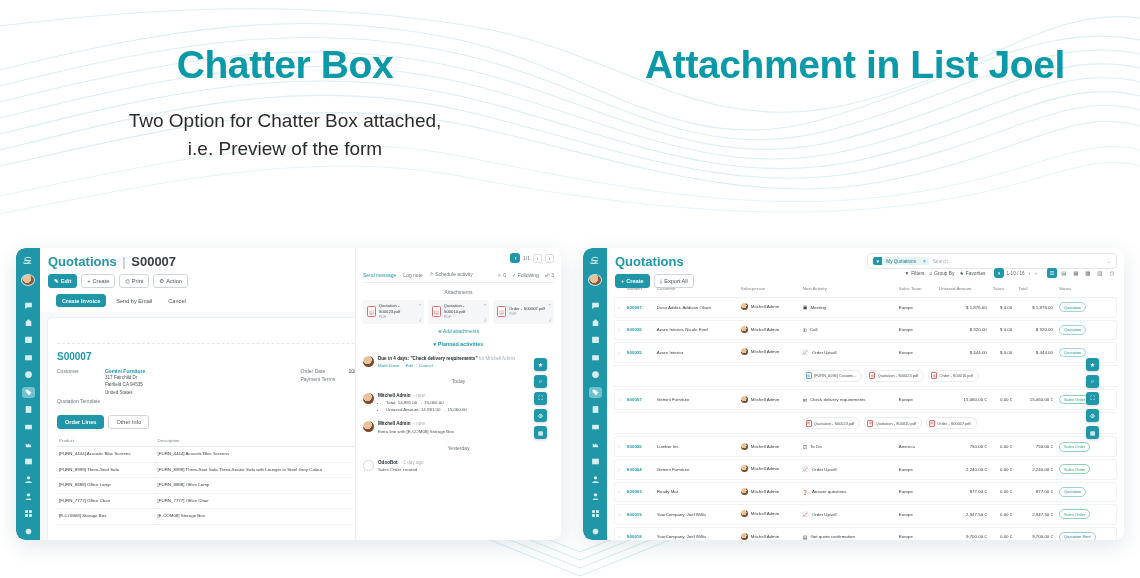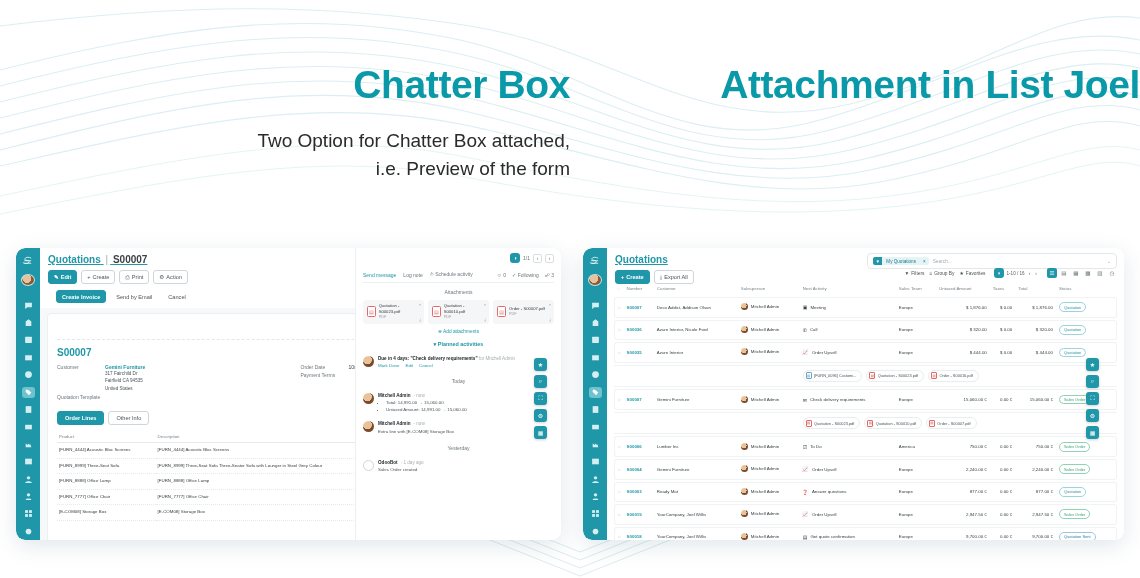--- a/index.html
+++ b/index.html
@@ -7,21 +7,21 @@
   body {
     font-family: "Liberation Sans", sans-serif;
     background: #ffffff;
     position: relative;
     overflow: hidden;
   }
   .bg-waves { position: absolute; inset: 0; width: 1140px; height: 578px; pointer-events: none; z-index: 0; }
 
   
   .hero { position: absolute; top: 0; left: 0; width: 1140px; height: 230px; z-index: 2; display: flex; }
-  .hero-col { width: 50%; text-align: right; padding-top: 64px; }
+  .hero-col { width: 50%; text-align: center; padding-top: 44px; }
   .hero-title {
     font-size: 39px; font-weight: bold; color: #0a99a8;
     letter-spacing: -0.4px; line-height: 1.1;
   }
   .hero-sub {
     margin-top: 20px; font-size: 19px; color: #2b2b2b; line-height: 1.5;
   }
 
   
   .mock {
@@ -52,21 +52,21 @@
     display: flex; align-items: center; justify-content: center;
     color: #d4eef2; font-size: 7px;
   }
   .side-ico.on { background: #6fc3ce; color: #fff; }
   .side-ico svg { width: 9px; height: 9px; display: block; }
 
   .body-area { flex: 1; position: relative; background: #f7f8f9; overflow: hidden; }
 
   
   .l-top { background: #fff; padding: 6px 8px 0; }
-  .l-bread { font-size: 10px; color: #1f97a8; font-weight: bold; text-decoration: underline; }
+  .l-bread { font-size: 13px; color: #1f97a8; font-weight: bold; }
   .l-bread .sep { color: #9fb0b5; font-weight: normal; margin: 0 2px; }
   .l-bread .rec { color: #3b4145; }
   .btnrow { display: flex; gap: 4px; margin-top: 5px; }
   .tbtn {
     font-size: 5.6px; padding: 2.6px 5px; border-radius: 3px;
     border: 1px solid #cfd6d9; color: #4c5458; background: #fff; white-space: nowrap;
     display: flex; align-items: center; gap: 2px;
   }
   .tbtn.primary { background: #1f97a8; border-color: #1f97a8; color: #fff; font-weight: bold; }
   .tbtn.bare { border-color: transparent; }

